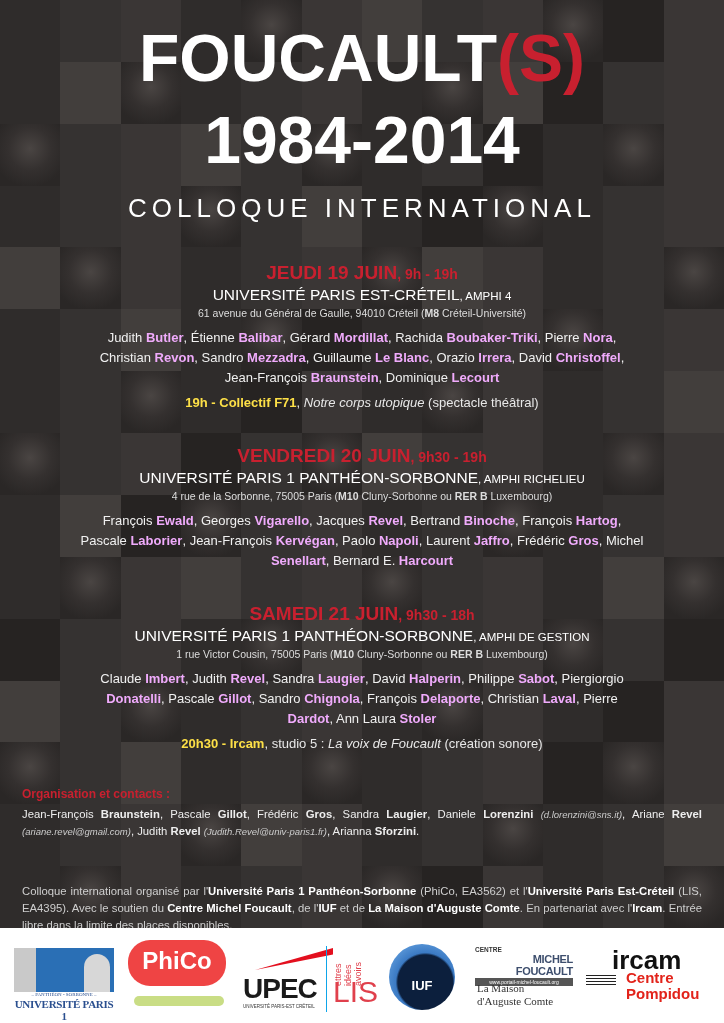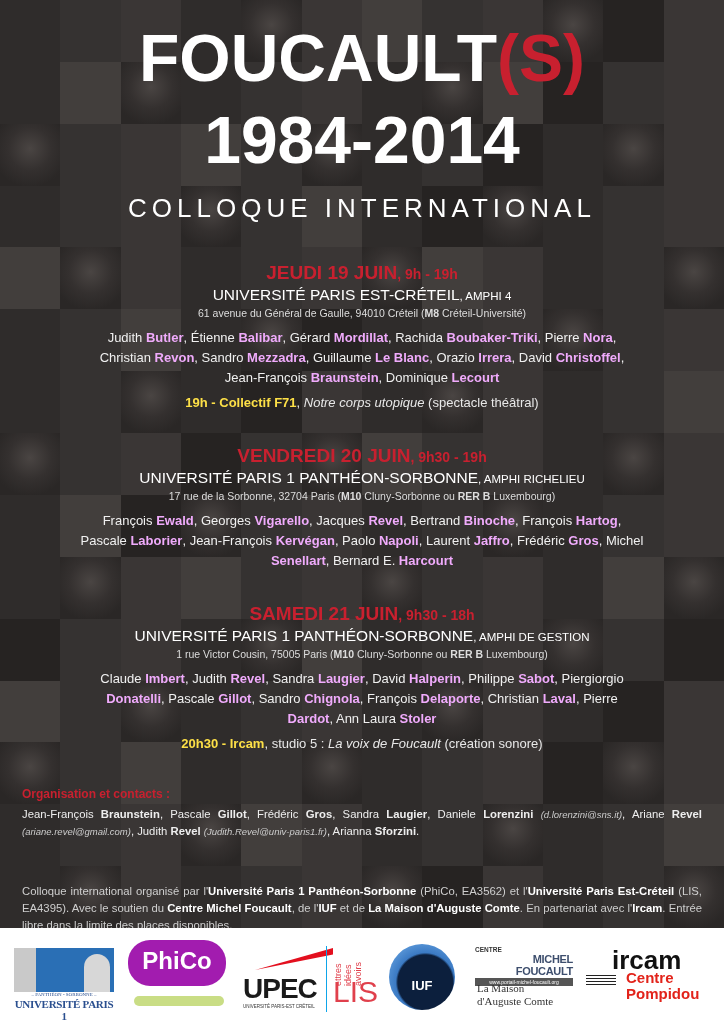--- a/index.html
+++ b/index.html
@@ -37,21 +37,21 @@
   .logos { position:absolute; left:0; top:928px; width:724px; height:95px; background:#fff; }
   .logo { position:absolute; }
   
   .p1 { left:14px; top:20px; width:100px; height:62px; }
   .p1-img { position:absolute; left:0; top:0; width:100px; height:44px; background:#2a6fb5; }
   .p1-img::before { content:""; position:absolute; left:0; top:0; width:22px; height:44px; background:#c9c9c9; }
   .p1-img::after { content:""; position:absolute; right:4px; top:6px; width:26px; height:38px; background:#d7d7d7; border-radius:13px 13px 0 0; }
   .p1-sub { position:absolute; left:0; top:44px; width:100px; font-size:5px; color:#2a4f8f; text-align:center; font-family:"Liberation Serif", serif; }
   .p1-name { position:absolute; left:0; top:50px; width:100px; font-size:11px; color:#2a4f8f; text-align:center; font-weight:bold; font-family:"Liberation Serif", serif; letter-spacing:-0.3px; }
   
-  .phico { left:128px; top:12px; width:98px; height:46px; background:#a21caf; border-radius:22px; color:#fff; font-size:24px; font-weight:bold; text-align:center; line-height:42px; }
+  .phico { left:128px; top:12px; width:98px; height:46px; background:#ef4444; border-radius:22px; color:#fff; font-size:24px; font-weight:bold; text-align:center; line-height:42px; }
   .phico-bar { left:134px; top:68px; width:90px; height:10px; background:#c9dd85; border-radius:6px; }
   
   .upec { left:243px; top:20px; width:92px; height:60px; }
   .upec-red { position:absolute; left:12px; top:0; width:78px; height:22px; background:#e30f1e; clip-path:polygon(0 100%, 100% 0, 100% 30%, 0 100%); }
   .upec-txt { position:absolute; left:0; top:26px; font-size:28px; font-weight:bold; color:#1a1a1a; letter-spacing:-1px; line-height:30px; }
   .upec-sub { position:absolute; left:0; top:56px; font-size:4.5px; color:#333; white-space:nowrap; }
   .lis { left:326px; top:18px; width:50px; height:66px; border-left:1px solid #0ea5e9; padding-left:18px; }
   .lis-vert { position:absolute; left:6px; top:0; font-size:9px; color:#e0404c; writing-mode:vertical-rl; transform:rotate(180deg); line-height:10px; height:40px; }
   .lis-big { position:absolute; left:6px; top:30px; font-size:30px; color:#e0404c; line-height:32px; }
   
@@ -279,21 +279,21 @@
     </div>
 
     <div class="day" style="top:445px;">
       <div class="day-head">
         <span>VENDREDI 20 JUIN</span><span class="time">, <span>9h30 - 19h</span></span>
       </div>
       <div class="venue">
         <span>UNIVERSITÉ PARIS 1 PANTHÉON-SORBONNE</span><span class="small">, <span>AMPHI RICHELIEU</span></span>
       </div>
       <div class="addr">
-        <span>17 rue de la Sorbonne, 32704 Paris (</span><b>M10</b><span> Cluny-Sorbonne ou </span><b>RER B</b><span> Luxembourg)</span>
+        <span>4 rue de la Sorbonne, 75005 Paris (</span><b>M10</b><span> Cluny-Sorbonne ou </span><b>RER B</b><span> Luxembourg)</span>
       </div>
       <div class="speakers" style="padding:0 80px;"><span>François <b>Ewald</b></span>, <span>Georges <b>Vigarello</b></span>, <span>Jacques <b>Revel</b></span>, <span>Bertrand <b>Binoche</b></span>, <span>François <b>Hartog</b></span>, <span>Pascale <b>Laborier</b></span>, <span>Jean-François <b>Kervégan</b></span>, <span>Paolo <b>Napoli</b></span>, <span>Laurent <b>Jaffro</b></span>, <span>Frédéric <b>Gros</b></span>, <span>Michel <b>Senellart</b></span>, <span>Bernard E. <b>Harcourt</b></span></div>
     </div>
 
     <div class="day" style="top:603px;">
       <div class="day-head">
         <span>SAMEDI 21 JUIN</span><span class="time">, <span>9h30 - 18h</span></span>
       </div>
       <div class="venue">
         <span>UNIVERSITÉ PARIS 1 PANTHÉON-SORBONNE</span><span class="small">, <span>AMPHI DE GESTION</span></span>

